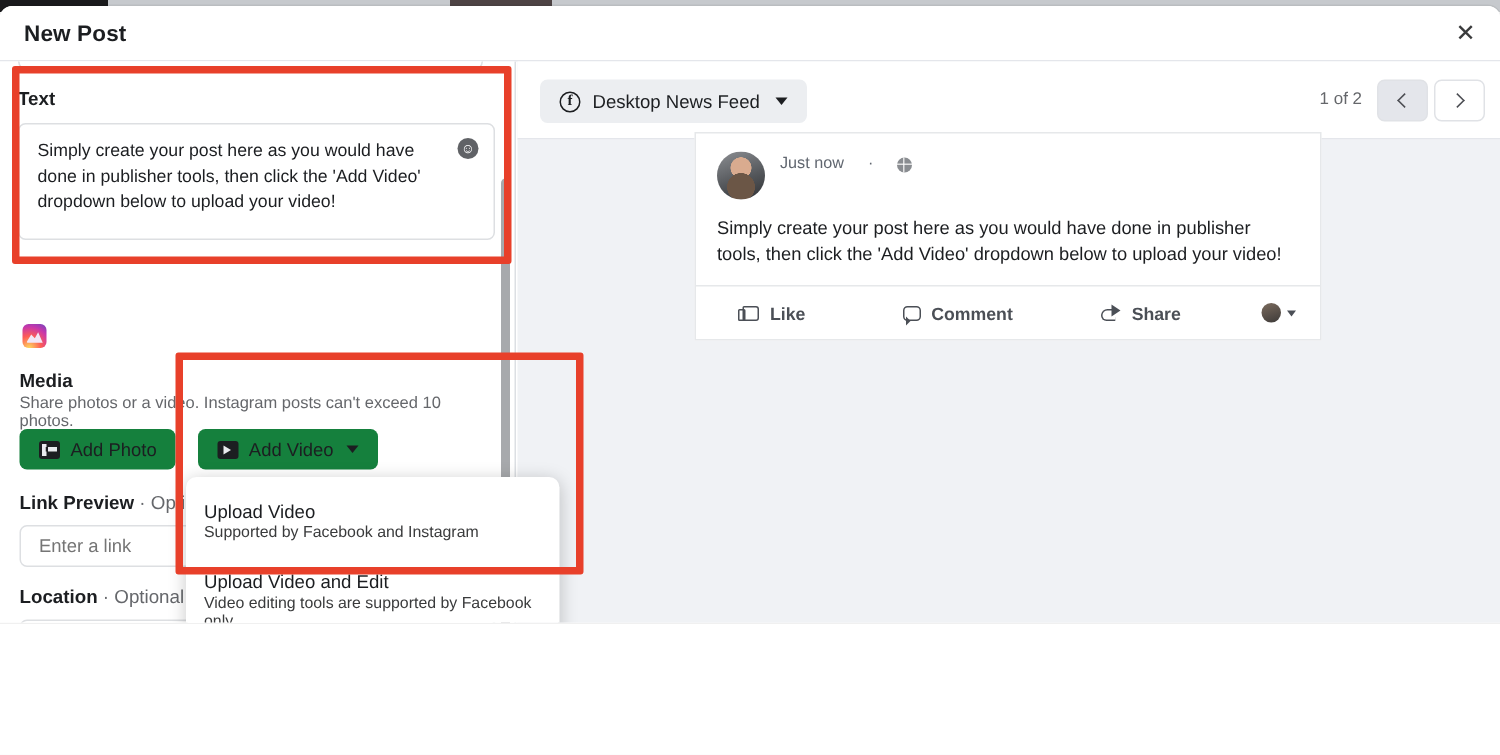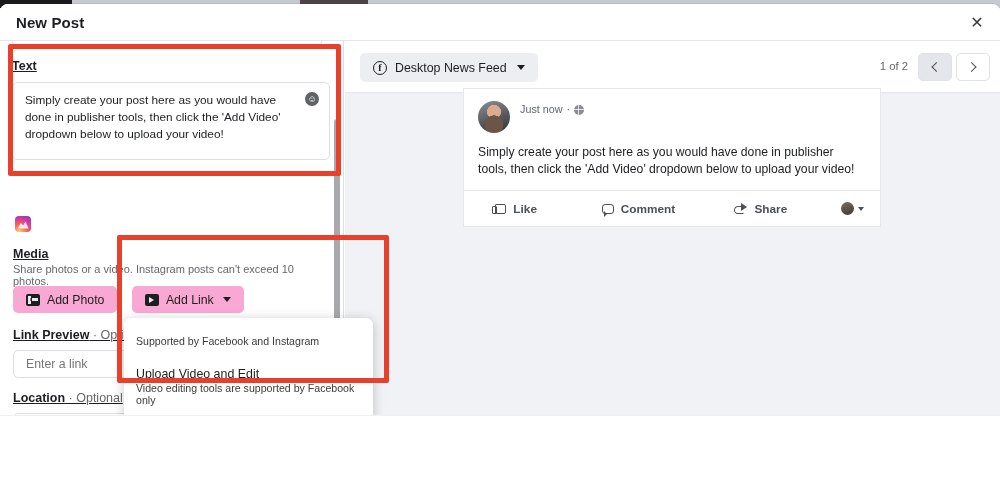--- a/index.html
+++ b/index.html
@@ -64,21 +64,21 @@
   }
   .left-scroll { position: absolute; inset: 0; }
 
   .peek-card {
     position: absolute; left: 12px; top: -8px;
     width: 310px; height: 14px;
     background: #fff; border: 1px solid #dddfe2; border-radius: 6px;
   }
 
   .sec-label {
-    font-size: 12.5px; font-weight: bold; color: #1c1e21; text-decoration: underline;
+    font-size: 12.5px; font-weight: bold; color: #1c1e21;
   }
   .sec-label .opt { font-weight: normal; color: #65676b; }
   .sec-sub {
     font-size: 11px; color: #65676b; margin-top: 2px;
   }
 
   
   .text-block { position: absolute; left: 12px; top: 18px; width: 318px; }
   .textarea-box {
     margin-top: 9px;
@@ -113,21 +113,21 @@
     clip-path: polygon(0 100%, 30% 38%, 52% 66%, 72% 22%, 100% 100%);
   }
 
   
   .media-block { position: absolute; left: 13px; top: 206px; width: 318px; }
 
   .btn-row { position: absolute; left: 13px; top: 245px; }
   .pill {
     display: inline-flex; align-items: center; gap: 7px;
     height: 27px; padding: 8px 13px;
-    background: #f9a8d4; border-radius: 5px;
+    background: #15803d; border-radius: 5px;
     font-size: 12.3px; color: #1c1e21; cursor: pointer;
     vertical-align: top;
   }
   .pill + .pill { margin-left: 10px; }
   .ico-photo, .ico-video {
     display: inline-block; width: 14px; height: 12px;
     background: #1c1e21; border-radius: 2px; position: relative;
   }
   .ico-photo::before {
     content:""; position:absolute; left:2px; top:2px; width:3px; height:8px; background:#e9ebee;
@@ -242,21 +242,21 @@
   .post-head { display:flex; gap:10px; padding:12px 14px 0 14px; }
   .avatar {
     width:32px;height:32px;border-radius:50%;flex:none;
     background:
       radial-gradient(circle at 50% 74%, #6b5646 0%, #6b5646 32%, transparent 33%),
       radial-gradient(circle at 50% 34%, #d9ab8f 0%, #d9ab8f 26%, transparent 27%),
       linear-gradient(160deg,#8d8f93 0%,#55585c 55%,#2f3134 100%);
     overflow:hidden;
   }
   .pname { font-size:12.2px; font-weight:bold; color:#385898; line-height:15px; }
-  .pmeta { font-size:10.8px; color:#616770; margin-top:2px; display:flex; align-items:flex-end; gap:4px;}
+  .pmeta { font-size:10.8px; color:#616770; margin-top:2px; display:flex; align-items:flex-end; gap:16px;}
   .globe {
     display:inline-block;width:10px;height:10px;border-radius:50%;
     background:#8a8d91; position:relative;
   }
   .globe::after{content:"";position:absolute;left:4px;top:0;width:1px;height:10px;background:#fff;opacity:.75;}
   .globe::before{content:"";position:absolute;left:0;top:4px;width:10px;height:1px;background:#fff;opacity:.75;}
   .post-body {
     font-size:12.2px; color:#1c1e21; line-height:17px;
     padding: 11px 14px 12px 14px;
   }
@@ -401,21 +401,21 @@
             <div class="sec-sub">Share photos or a video. Instagram posts can't exceed 10 photos.</div>
           </div>
 
           <div class="btn-row">
             <span class="pill">
               <span class="ico-photo"></span>
               <span>Add Photo</span>
             </span>
             <span class="pill">
               <span class="ico-video"></span>
-              <span>Add Link</span>
+              <span>Add Video</span>
               <span class="caret"></span>
             </span>
           </div>
 
           <div class="link-block">
             <div class="sec-label">
               <span>Link Preview</span><span class="opt"> · Optional</span>
             </div>
             <input class="field" type="text" placeholder="Enter a link" style="">
           </div>
@@ -433,20 +433,21 @@
           </div>
 
         </div>
 
         <div class="lscroll-track"></div>
         <div class="lscroll-thumb"></div>
       </div>
 
       <div class="dropdown">
         <div class="dd-item">
+          <div class="dd-title">Upload Video</div>
           <div class="dd-sub">Supported by Facebook and Instagram</div>
         </div>
         <div class="dd-item" style="margin-top:8px">
           <div class="dd-title">Upload Video and Edit</div>
           <div class="dd-sub">Video editing tools are supported by Facebook only</div>
         </div>
       </div>
 
       <div class="right-pane">
 

